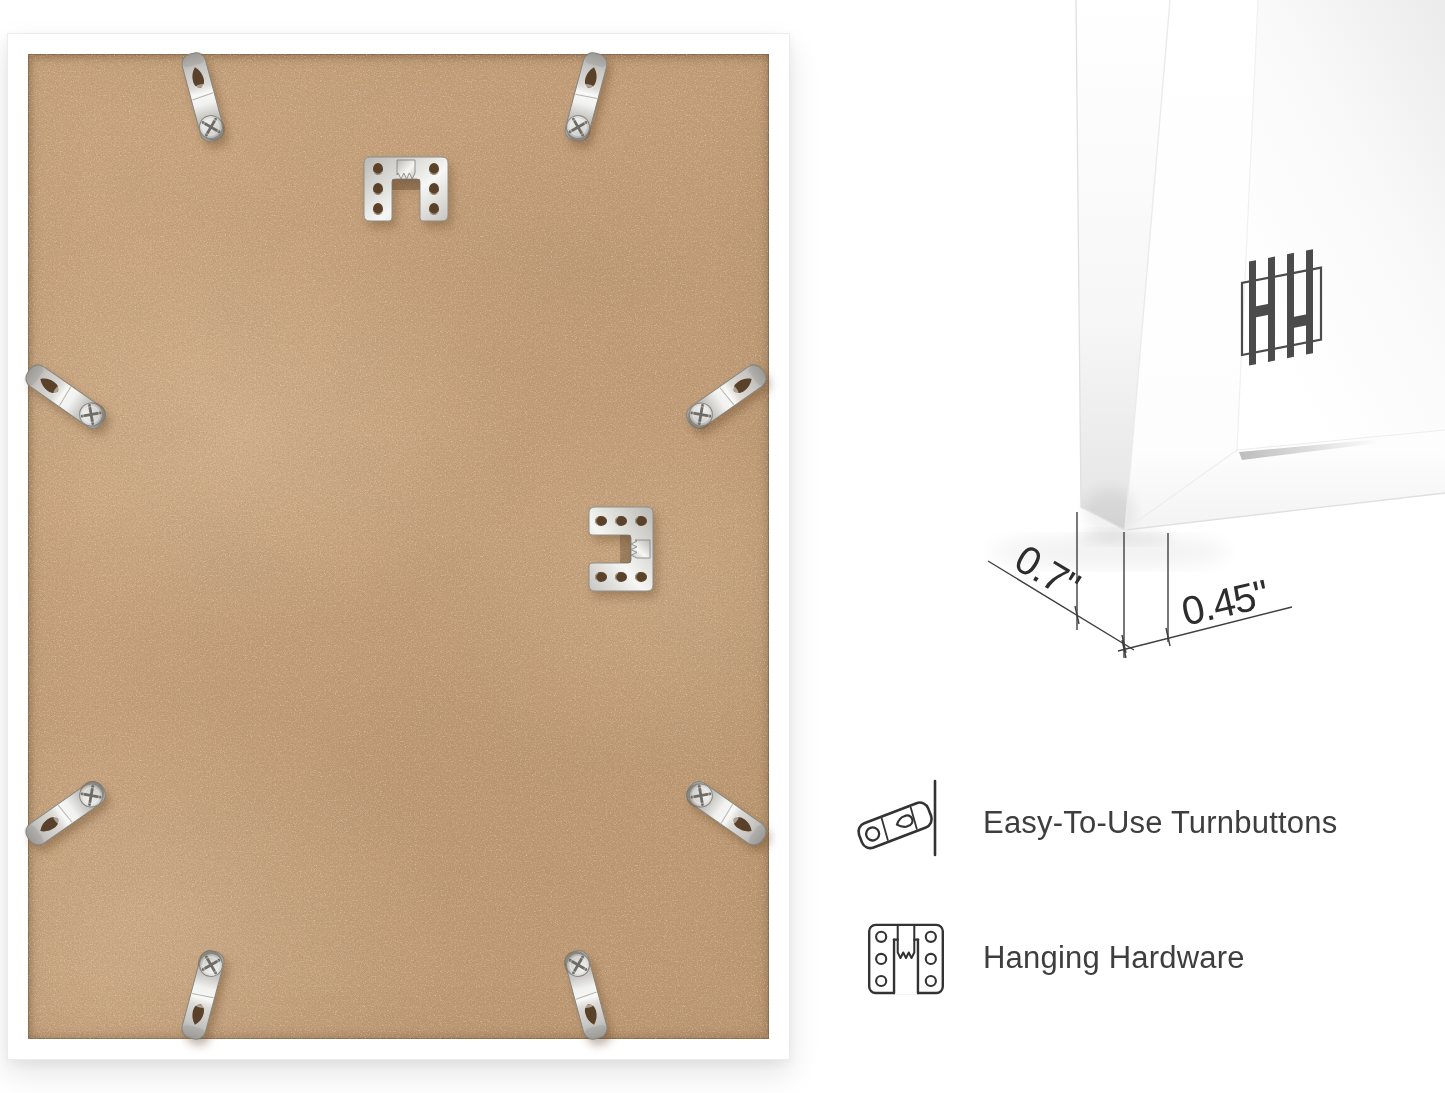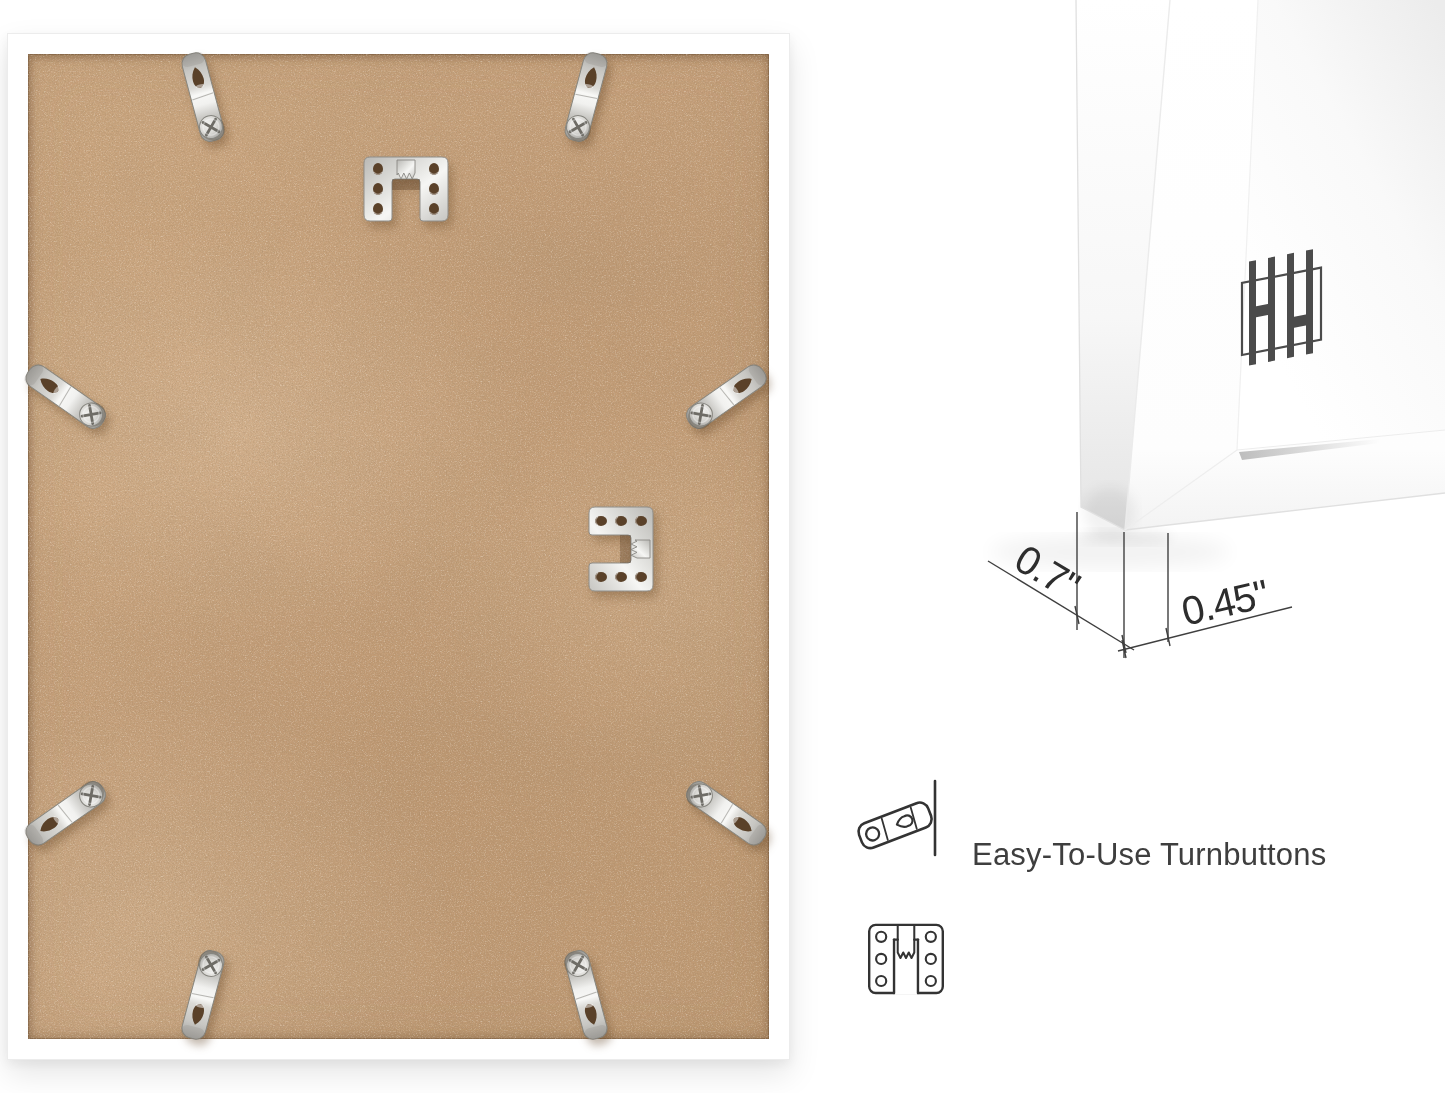--- a/index.html
+++ b/index.html
@@ -40,21 +40,21 @@
   .tb7{left:158px;top:885px;--r:-165deg;}
   .tb8{left:539px;top:885px;--r:165deg;}
   .hg1{left:334px;top:101px;}
   .hg2{left:549px;top:461px;--r:90deg;}
 
   
   .corner-view{position:absolute;left:960px;top:0;width:485px;height:660px;}
   .dim-text{font-family:"Liberation Sans", sans-serif;font-size:40px;fill:#2d2d2d;letter-spacing:-1px;}
 
   
-  .feature-row{position:absolute;left:856px;display:flex;align-items:flex-end;gap:16px;height:100px;}
+  .feature-row{position:absolute;left:856px;display:flex;align-items:center;gap:27px;height:100px;}
   .feature-row.row1{top:773px;}
   .feature-row.row2{top:908px;}
   .feature-icon-box{width:100px;height:100px;display:flex;align-items:center;justify-content:center;flex:0 0 auto;}
   .feature-label{font-size:31px;color:#3e3e3e;letter-spacing:0.2px;white-space:nowrap;}
 </style>
 </head>
 <body>
 
 <svg style="position:absolute;width:0;height:0" aria-hidden="true">
   <defs>
@@ -300,16 +300,17 @@
           <g stroke-width="2.3">
             <circle cx="23" cy="27" r="5.5"></circle>
               <circle cx="23" cy="51" r="5.5"></circle>
               <circle cx="23" cy="75" r="5.5"></circle>
             <circle cx="77" cy="27" r="5.5"></circle>
               <circle cx="77" cy="51" r="5.5"></circle>
               <circle cx="77" cy="75" r="5.5"></circle>
           </g>
         </svg>
       </div>
+      <span class="feature-label">Hanging Hardware</span>
     </div>
 
   </section>
 </div>
 
 </body></html>

